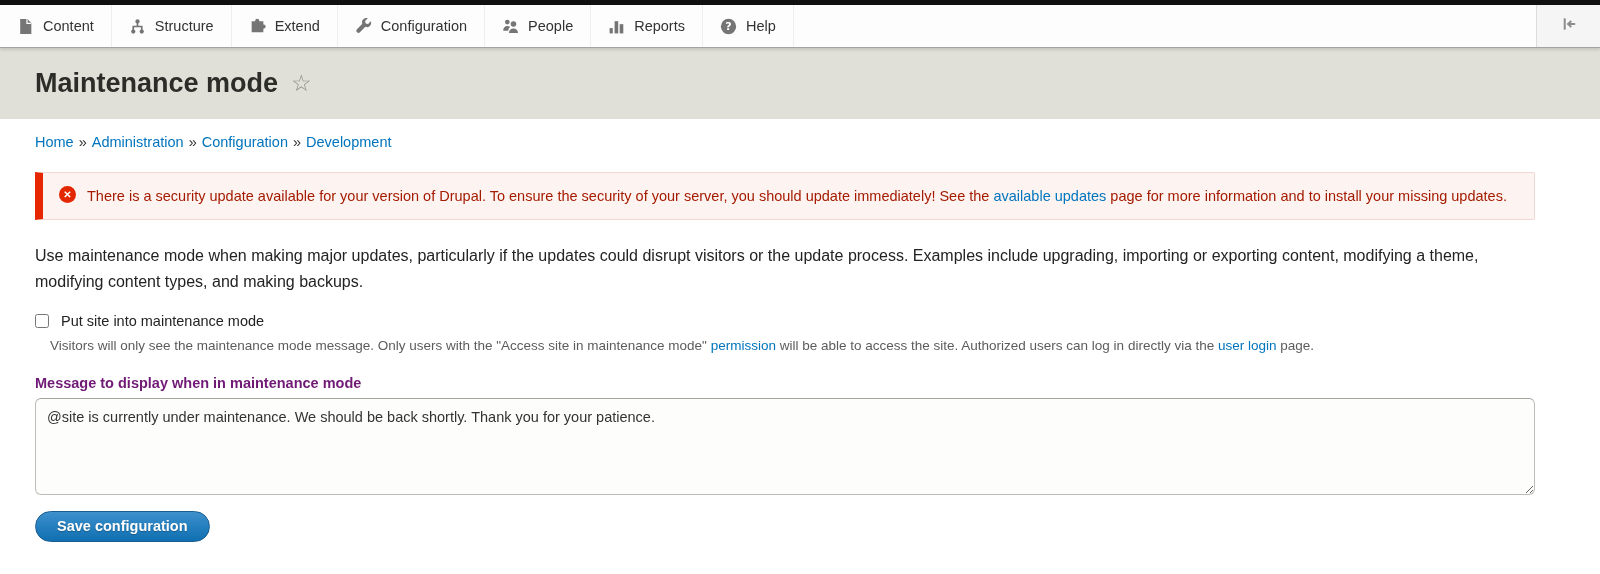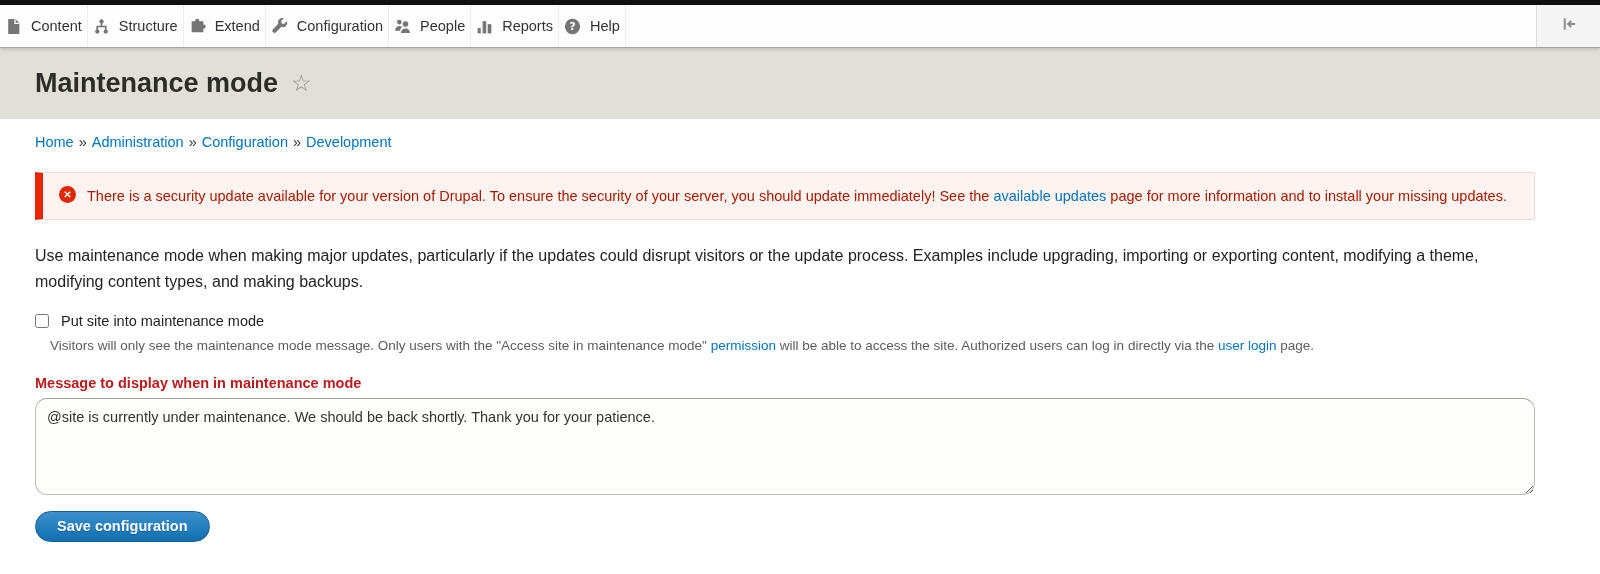--- a/index.html
+++ b/index.html
@@ -14,21 +14,21 @@
   .admin-strip { height:5px; background:#101010; }
 
   
   .menu-tray {
     height:43px; background:#fdfdfd; display:flex; align-items:stretch;
     border-bottom:1px solid #a3a3a3;
     box-shadow:0 2px 3px rgba(0,0,0,0.12);
     position:relative; z-index:5;
   }
   .menu-item {
-    display:flex; align-items:center; gap:9px; padding:0 5px;
+    display:flex; align-items:center; gap:9px; padding:0 17px;
     border-right:1px solid #eeeeee; font-size:14.5px; color:#333;
     cursor:pointer; white-space:nowrap;
   }
   .menu-item svg { display:block; }
   .tray-spacer { flex:1; }
   .tray-toggle {
     width:64px; background:#f5f5f5; border-left:1px solid #dcdcdc;
     display:flex; align-items:center; justify-content:center; cursor:pointer;
   }
 
@@ -61,25 +61,25 @@
     display:flex; align-items:center; justify-content:center;
     font-size:10px; font-weight:bold;
   }
 
   .intro { margin-top:23px; font-size:16px; line-height:1.6; color:#232323; }
 
   .checkbox-row { margin-top:18px; display:flex; align-items:center; gap:12px; font-size:14.5px; }
   .checkbox-row input { width:14px; height:14px; margin:0; }
   .checkbox-desc { margin:7px 0 0 15px; font-size:13.5px; color:#5c5c5c; line-height:1.5; }
 
-  .field-label { margin-top:19px; font-size:14.5px; font-weight:bold; color:#b91c1c; }
+  .field-label { margin-top:19px; font-size:14.5px; font-weight:bold; color:#701a75; }
   textarea.message-box {
     display:block; margin-top:7px; width:100%; height:97px;
     background:#fdfdfb; border:1px solid #bdbdb8; border-top-color:#a3a39e;
-    border-radius:12px; padding:8px 11px;
+    border-radius:6px; padding:8px 11px;
     font-family:"Liberation Sans", sans-serif; font-size:14.5px; color:#333;
     line-height:1.4; resize:vertical; outline:none;
   }
 
   .save-btn {
     margin-top:16px; display:inline-block;
     padding:6px 21px 7px; font-family:Liberation Sans, sans-serif;
     font-size:14.5px; font-weight:bold; color:#fff;
     background:linear-gradient(to bottom,#3d90cc,#0f6fb1);
     border:1px solid #1b5d90; border-radius:20em;

